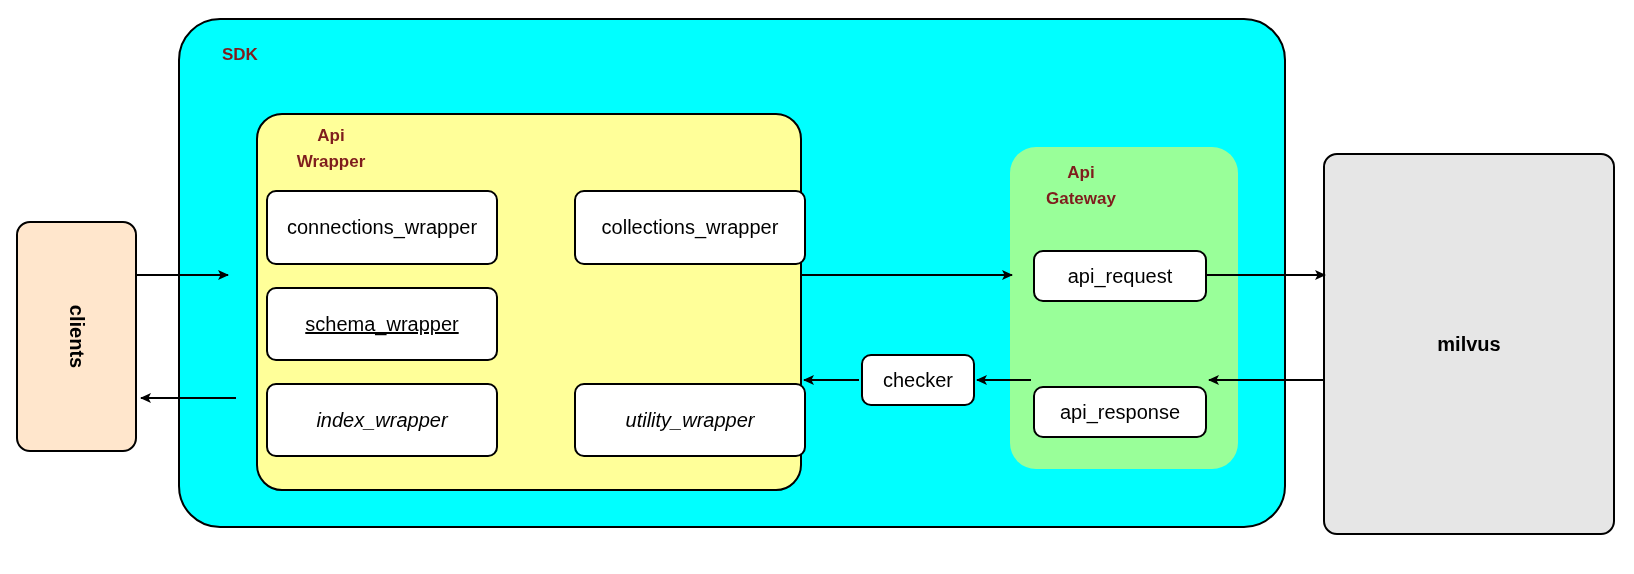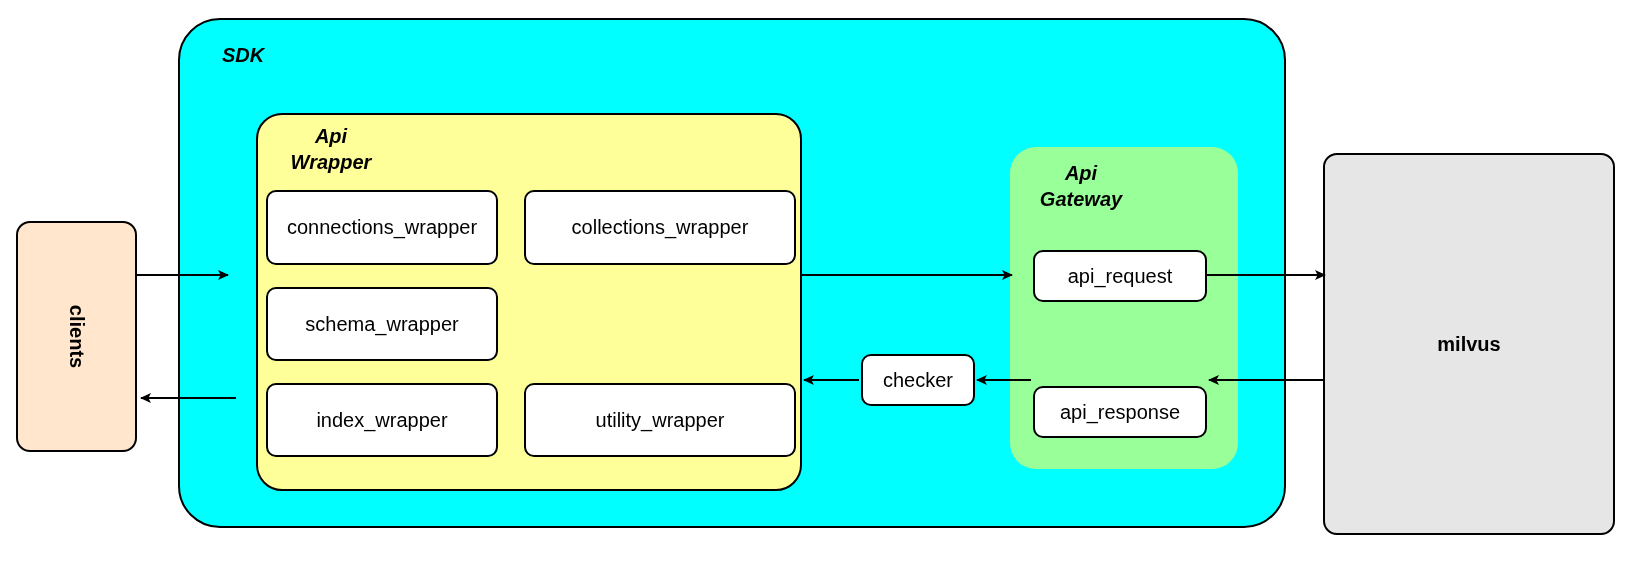--- a/index.html
+++ b/index.html
@@ -60,26 +60,25 @@
     background: #99ff99;
     border-radius: 26px;
     align-items: flex-start;
     justify-content: flex-start;
   }
 
   
   .shell-title {
     position: absolute;
     font-weight: bold;
-    font-size: 20px;
+    font-size: 17px;
     line-height: 26px;
-    color: #000000;
+    color: #7f1d1d;
     white-space: pre-line;
     text-align: left;
-    font-style: italic;
   }
   .title-sdk   { left: 42px;  top: 22px; }
   .title-wrap  { left: 8px;   top: 8px;  text-align: center; width: 130px;}
   .title-gw    { left: 6px;   top: 13px; text-align: center; width: 130px;}
 
   
   .leaf {
     background: #ffffff;
     border-radius: 10px;
     font-size: 20px;
@@ -109,24 +108,24 @@
     background: #e6e6e6;
     border-radius: 14px;
   }
   .milvus-label {
     font-weight: bold;
     font-size: 20px;
   }
 
   
   .w-col-l { left: 266px; width: 232px; }
-  .w-col-r { left: 524px; width: 272px; }
+  .w-col-r { left: 574px; width: 232px; }
   .w-row-1 { top: 190px; height: 75px; }
-  .w-row-2 { top: 287px; height: 74px; }
-  .w-row-3 { top: 383px; height: 74px; }
+  .w-row-2 { top: 287px; height: 74px; text-decoration: underline; }
+  .w-row-3 { top: 383px; height: 74px; font-style: italic; }
 
   
   .gw-leaf { left: 1033px; width: 174px; }
   .gw-row-1 { top: 250px; height: 52px; align-items: center; }
   .gw-row-2 { top: 354px; height: 52px; margin-top: 32px; }
 
   .checker-box {
     left: 861px;
     top: 354px;
     width: 114px;

